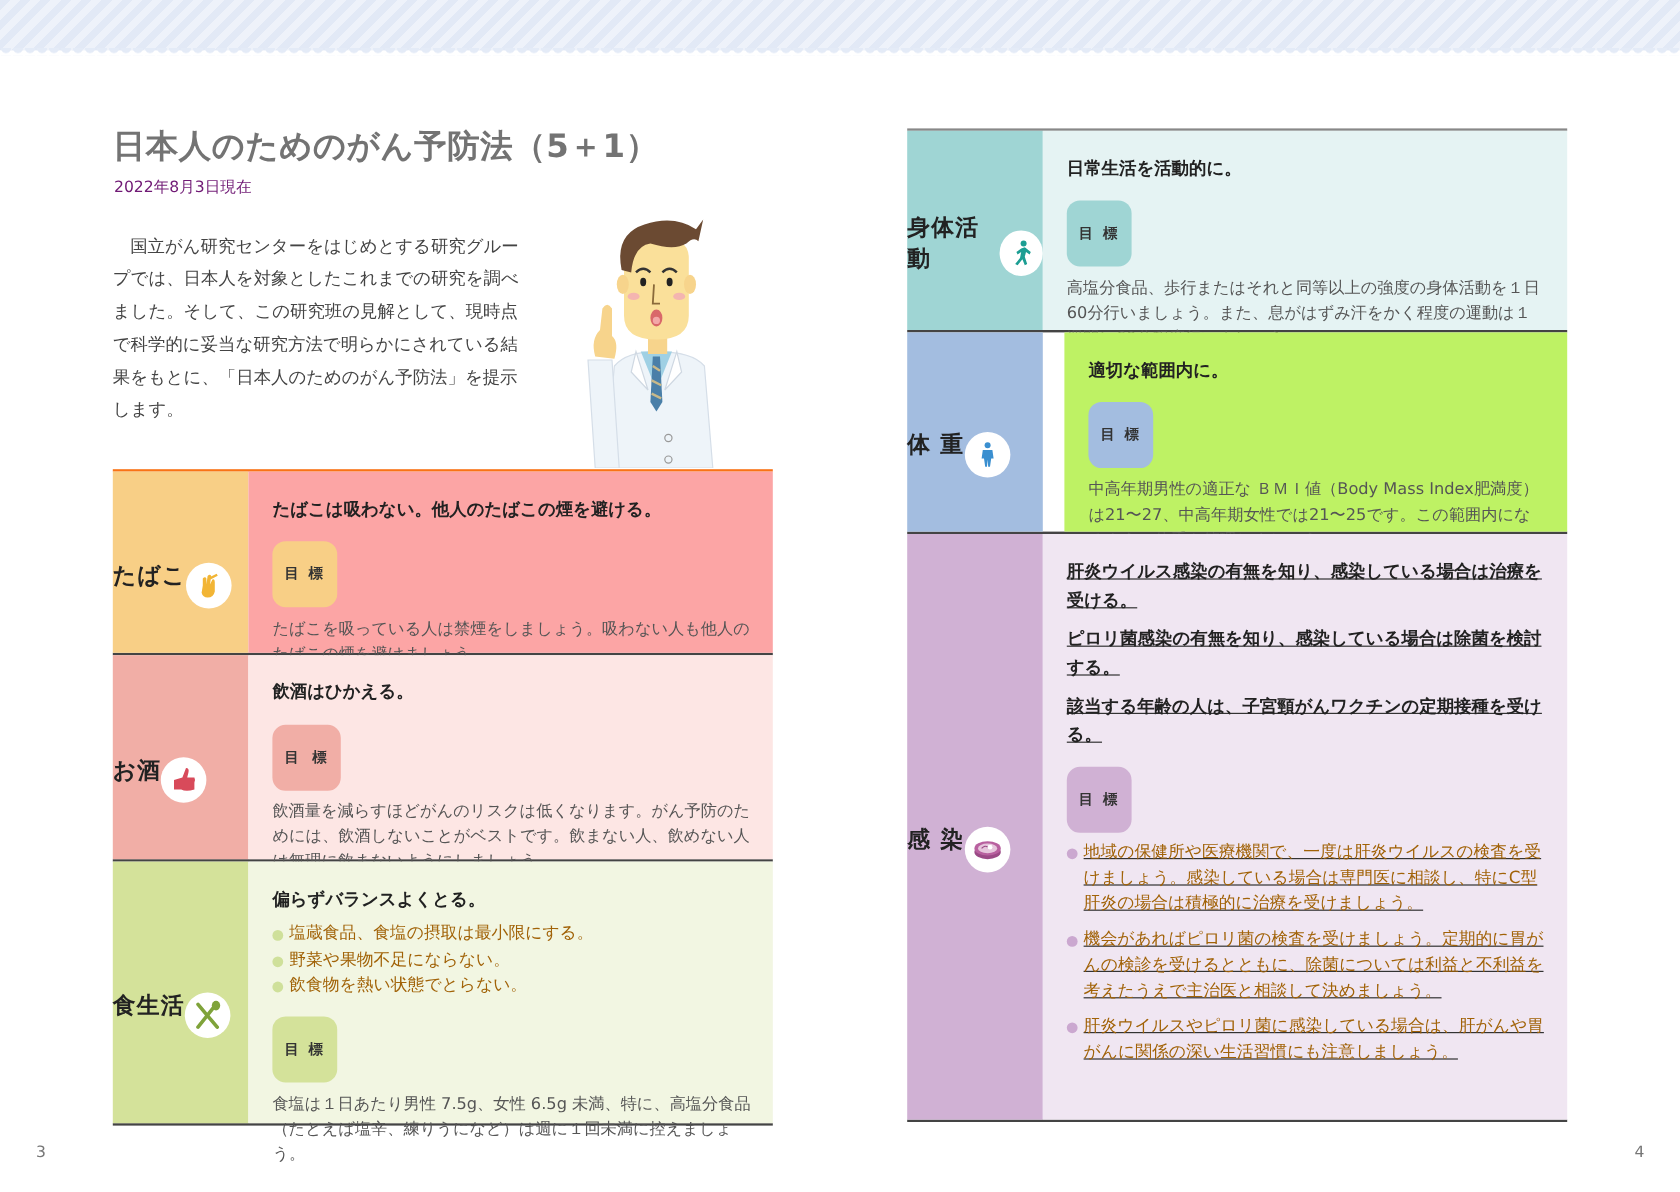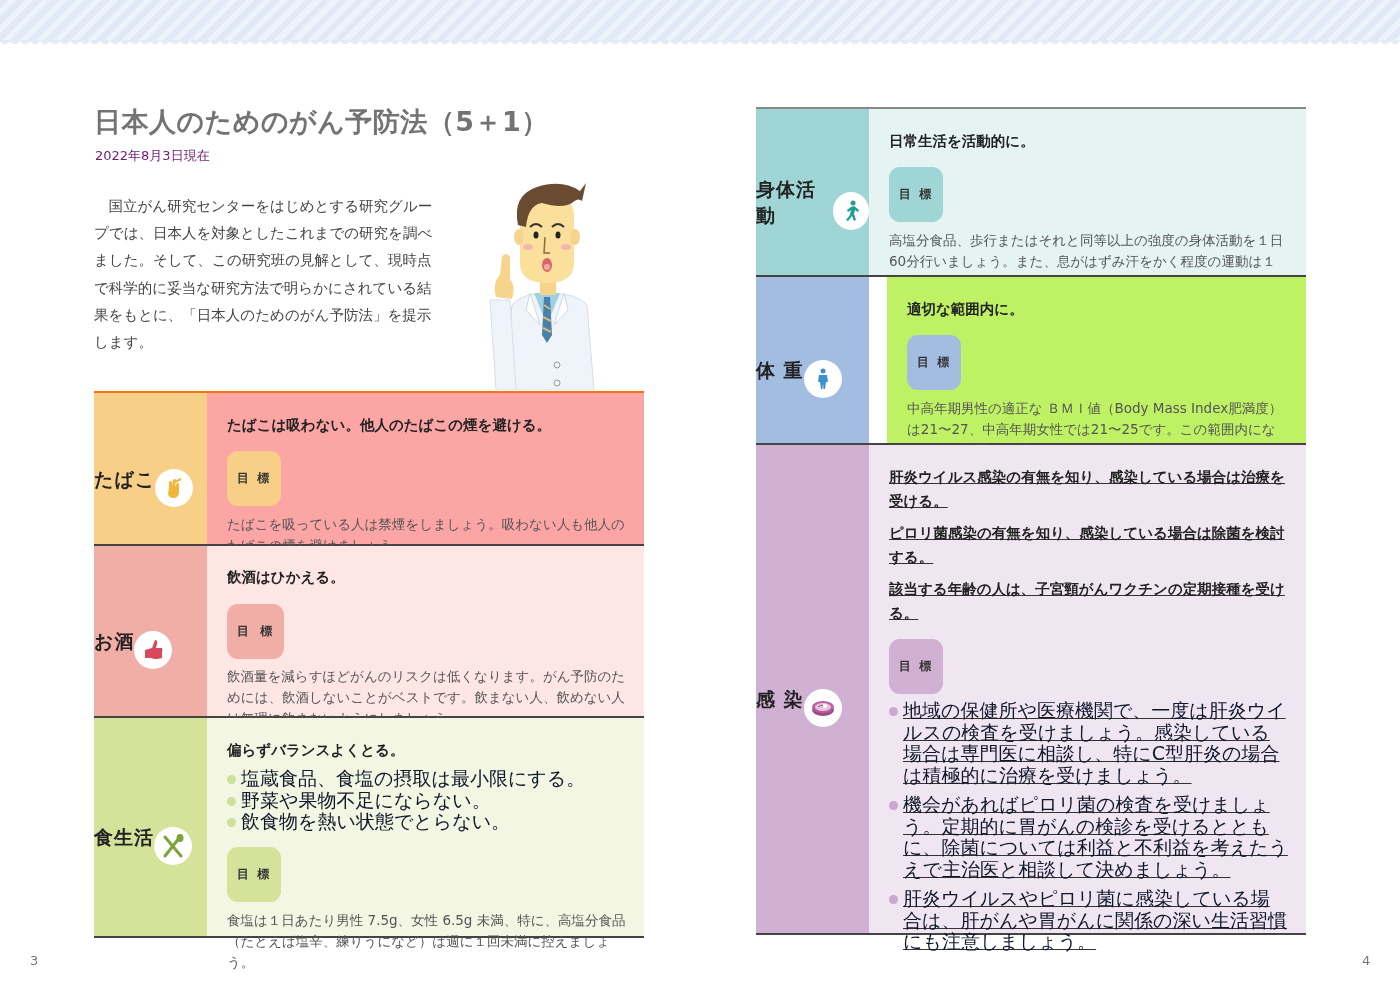--- a/index.html
+++ b/index.html
@@ -48,21 +48,21 @@
   }
   .row .content-col { flex: 1; padding: 20px 18px 16px 20px; }
   .headline { font-size: 14.5px; font-weight: bold; color: #222; line-height: 24px; }
   .headline + .headline { margin-top: 8px; }
   .badge {
     display: inline-block; margin-top: 14px; padding: 19px 10px; border-radius: 11px;
     font-size: 12px; font-weight: bold; color: #333; letter-spacing: 2px;
   }
   .body-text { margin-top: 8px; font-size: 13.5px; line-height: 21px; color: #555; }
   .bullets { list-style: none; margin-top: 6px; }
-  .bullets li { position: relative; padding-left: 14px; font-size: 19px; line-height: 21.5px; color: #0f172a; }
+  .bullets li { position: relative; padding-left: 14px; font-size: 14px; line-height: 21.5px; color: #a16207; }
   .bullets li::before {
     content: ""; position: absolute; left: 0; top: 7px; width: 9px; height: 9px; border-radius: 50%;
   }
   .goal-list li { margin-bottom: 8px; }
 
   
   .tobacco .label-col { background: #f8cf86; } .tobacco .content-col { background: #fca5a5; } .tobacco .badge { background: #f8cf86; }
   .alcohol .label-col { background: #f1aea6; } .alcohol .content-col { background: #fde6e4; font-family: Liberation Mono, monospace; } .alcohol .badge { background: #f1aea6; }
   .diet .label-col { background: #d4e29a; } .diet .content-col { background: #f2f6e2; } .diet .badge { background: #d4e29a; }
   .diet .bullets li::before { background: #cfe09a; }

